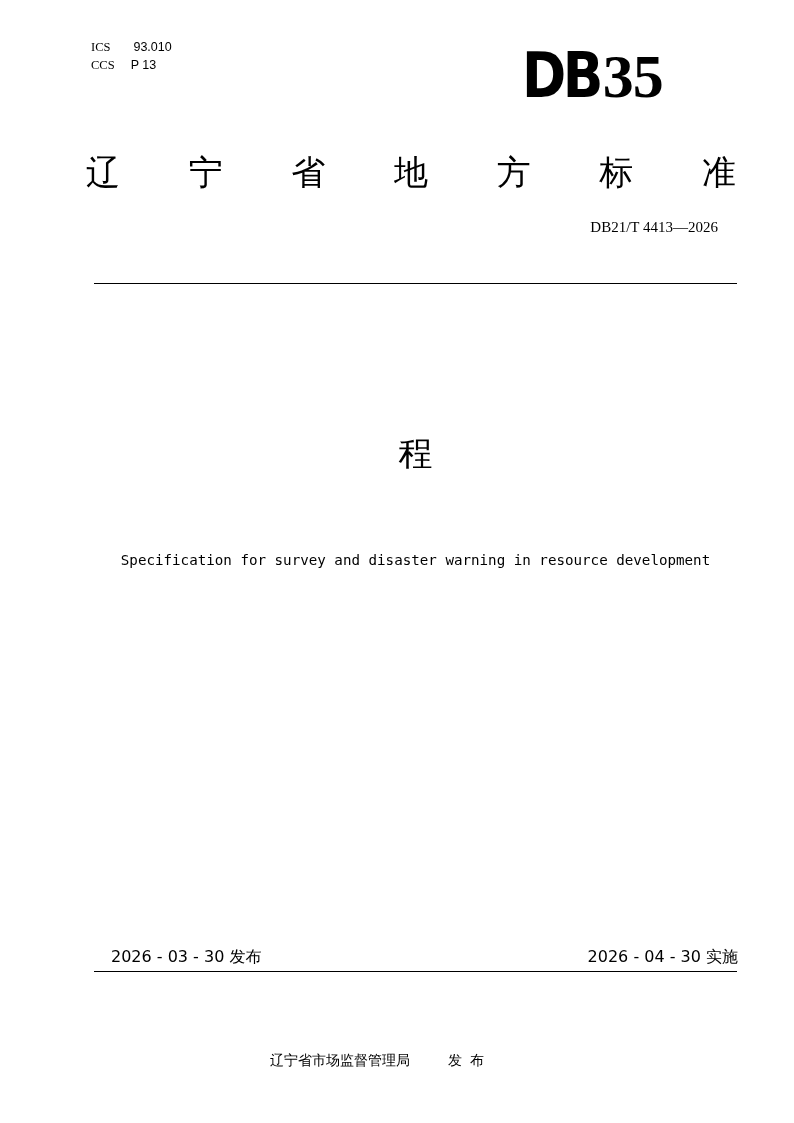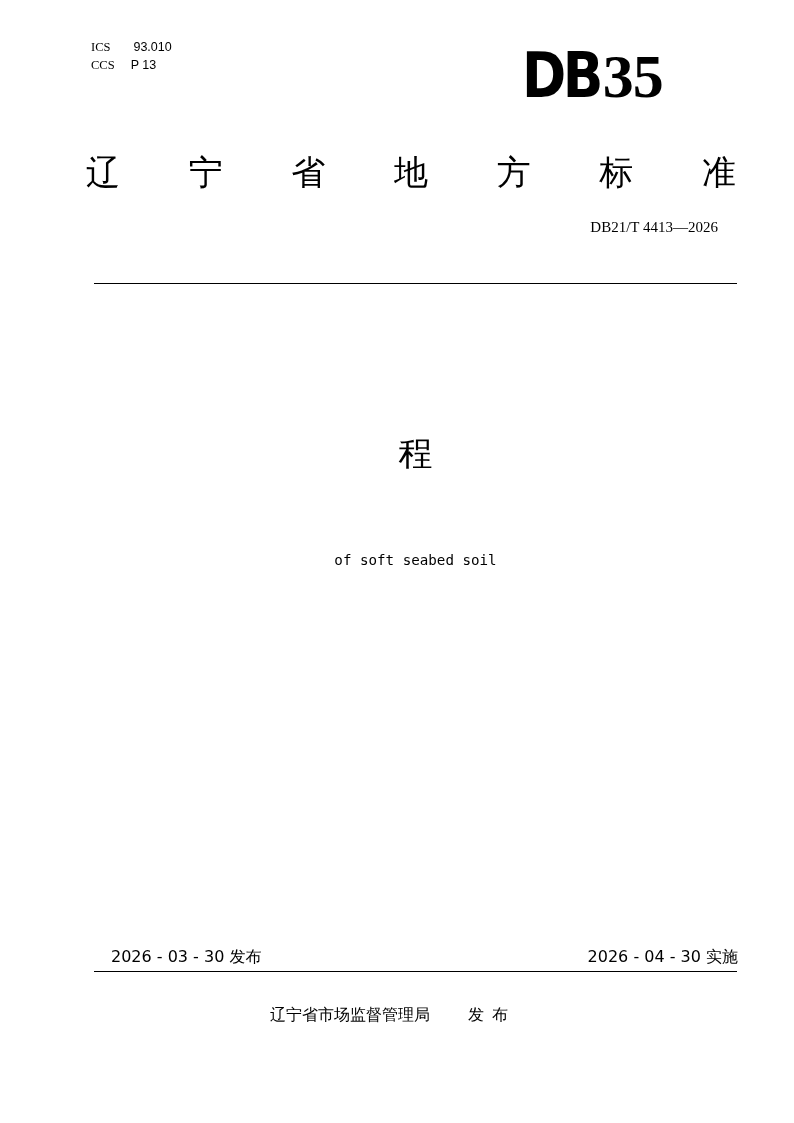--- a/index.html
+++ b/index.html
@@ -12,21 +12,21 @@
     .logo { left:522px; top:48px; font-family:"Liberation Serif", serif; font-weight:bold; font-size:62px; line-height:56px; letter-spacing:-1px; }
     .logo .db { font-family:"DejaVu Sans", sans-serif; font-weight:900; display:inline-block; transform:scaleX(0.86); transform-origin:left; margin-right:-10px; letter-spacing:-4px; }
     .std-title { left:86px; top:150px; width:650px; display:flex; justify-content:space-between; font-size:34px; line-height:44px; }
     .std-number { right:76px; top:216px; font-family:Liberation Serif, serif; font-size:15px; line-height:22px; }
     .rule-top { left:94px; top:283px; width:643px; height:1px; background:#000; }
     .cn-title { left:94px; top:430px; width:643px; text-align:center; font-size:34px; line-height:46px; }
     .en-title { left:90px; top:548px; width:651px; text-align:center; font-family:"DejaVu Sans Mono", monospace; font-size:14.2px; line-height:24px; }
     .date-left { left:111px; top:946px; font-size:16px; line-height:22px; }
     .date-right { right:56px; top:946px; font-size:16px; line-height:22px; }
     .rule-bottom { left:94px; top:971px; width:643px; height:1px; background:#000; }
-    .publisher { left:270px; top:1003px; font-size:16px; line-height:24px; }
+    .publisher { left:270px; top:1048px; font-size:14px; line-height:24px; }
     .publisher .act { margin-left:38px; letter-spacing:8px; }
   </style>
 </head>
 <body>
 
 <div class="abs codes">
   <div class="row">
     <span>ICS</span><span class="num">93.010</span>
   </div>
   <div class="row">
@@ -50,21 +50,21 @@
 
 <div class="abs std-number">DB21/T 4413—2026</div>
 
 <div class="abs rule-top"></div>
 
 <div class="abs cn-title">
   <div>程</div>
 </div>
 
 <div class="abs en-title">
-  <div>of soft seabed soil</div>
+  <div>Specification for survey and disaster warning in resource development</div>
 </div>
 
 <div class="abs date-left">2026 - 03 - 30 发布</div>
 <div class="abs date-right">2026 - 04 - 30 实施</div>
 
 <div class="abs rule-bottom"></div>
 
 <div class="abs publisher">
   <span>辽宁省市场监督管理局</span><span class="act">发布</span>
 </div>

